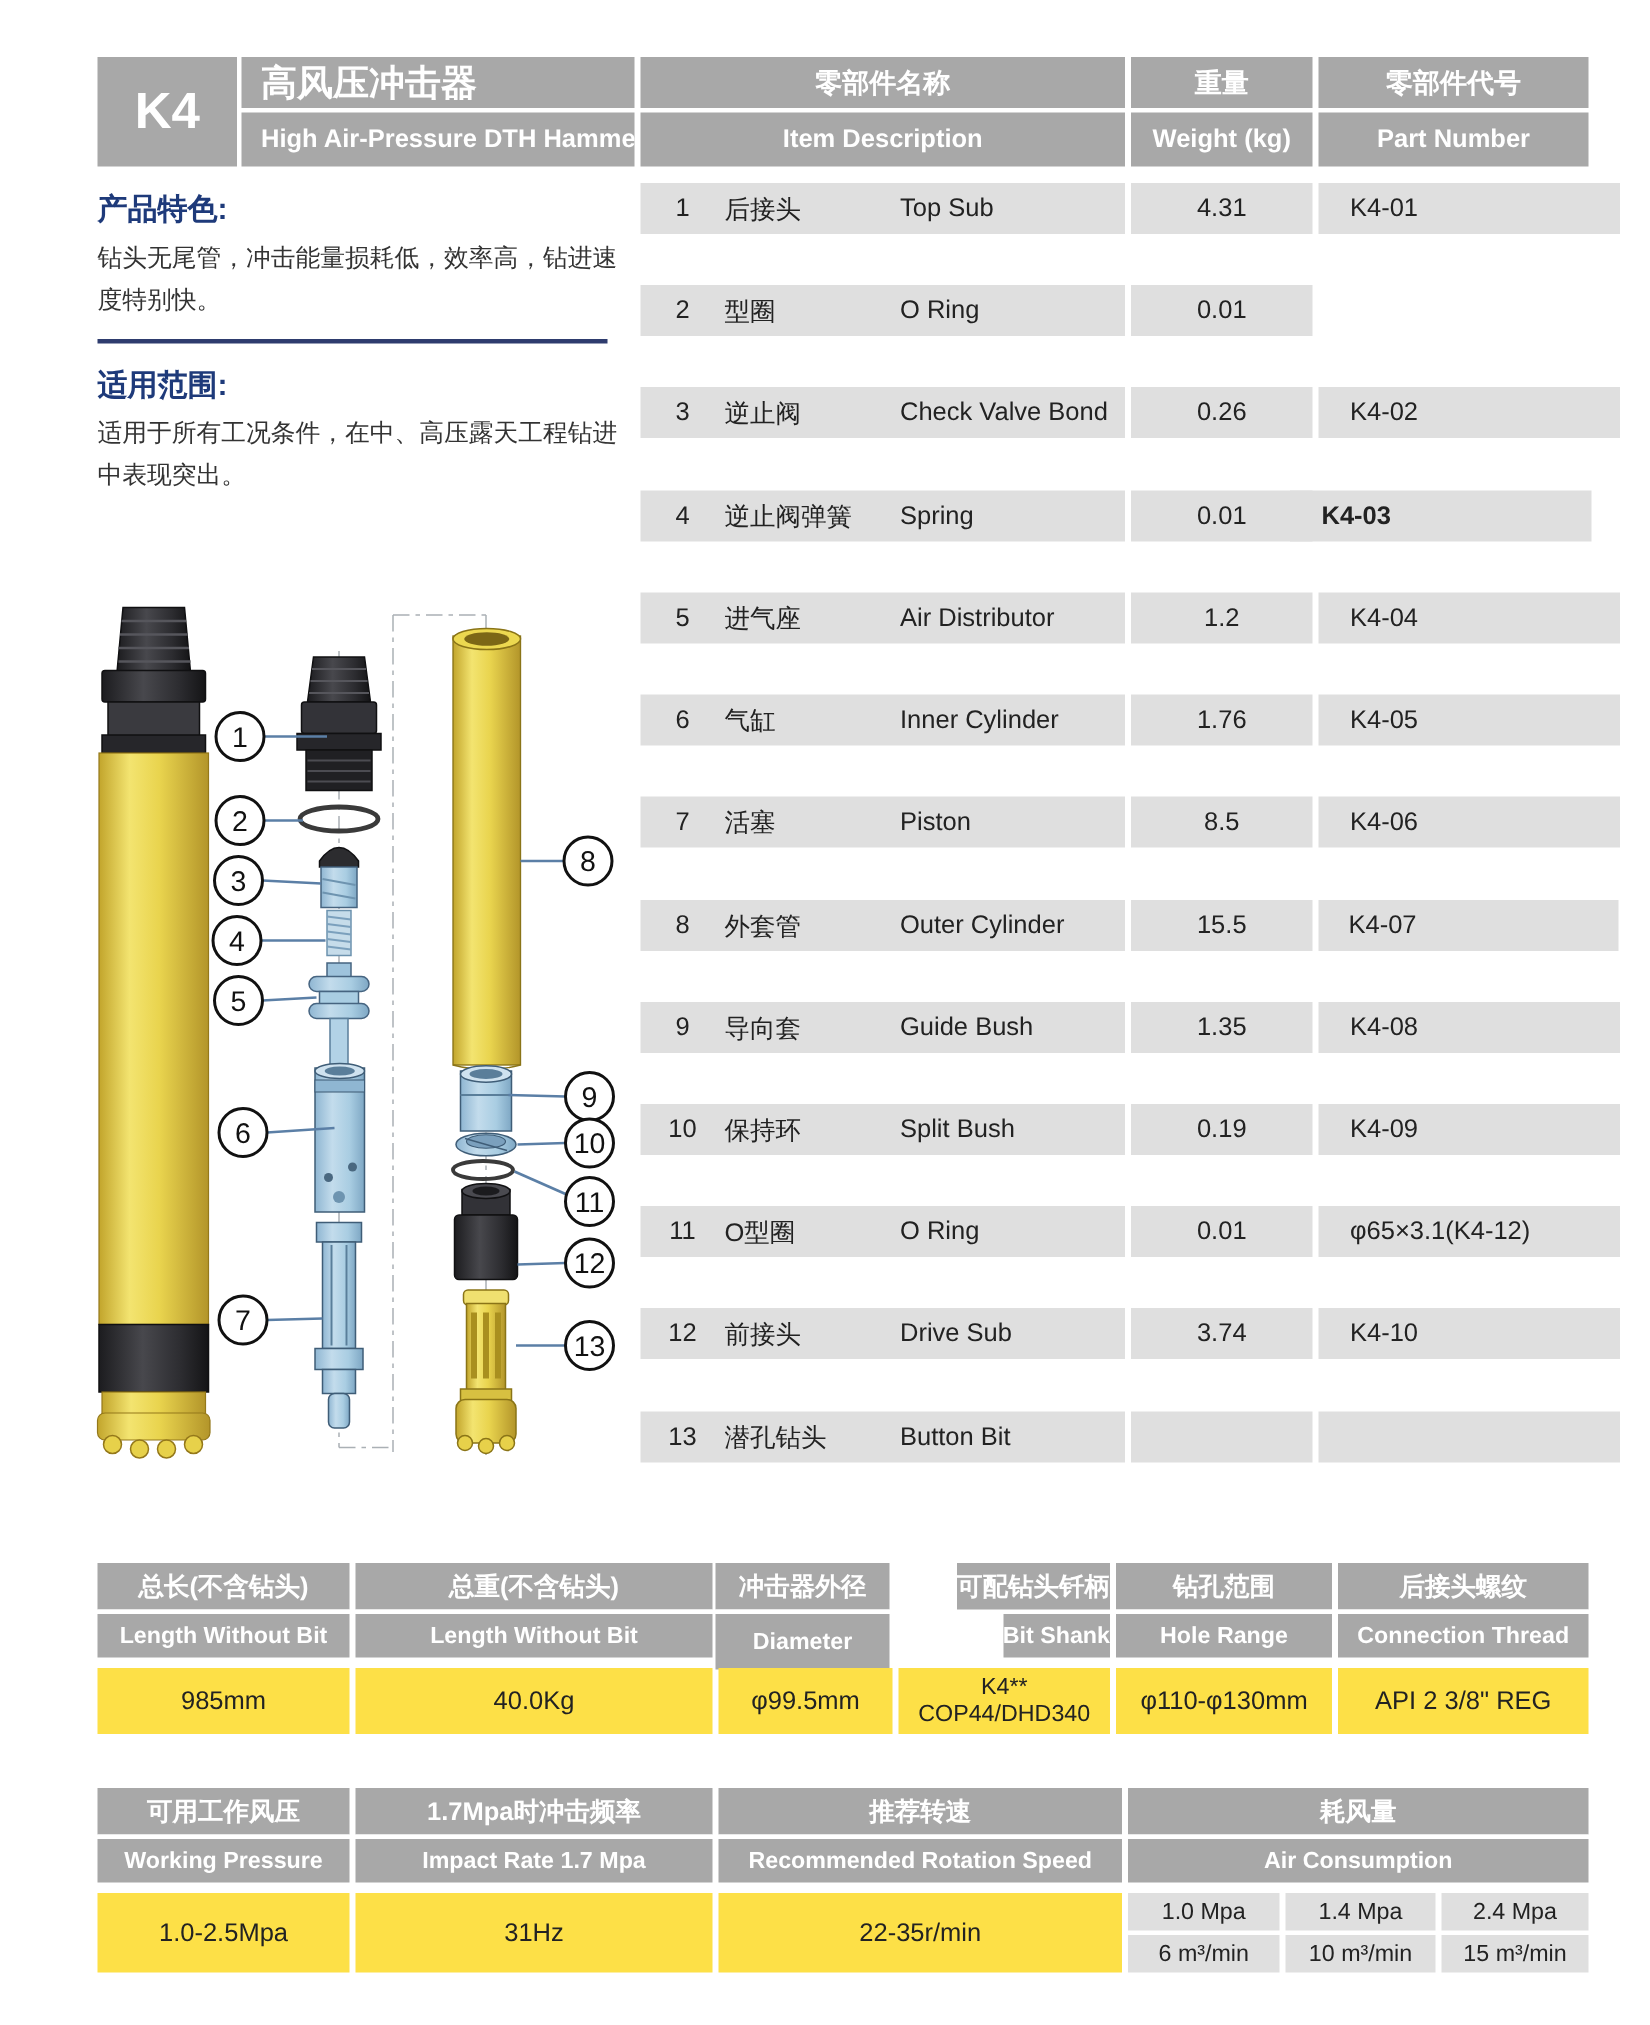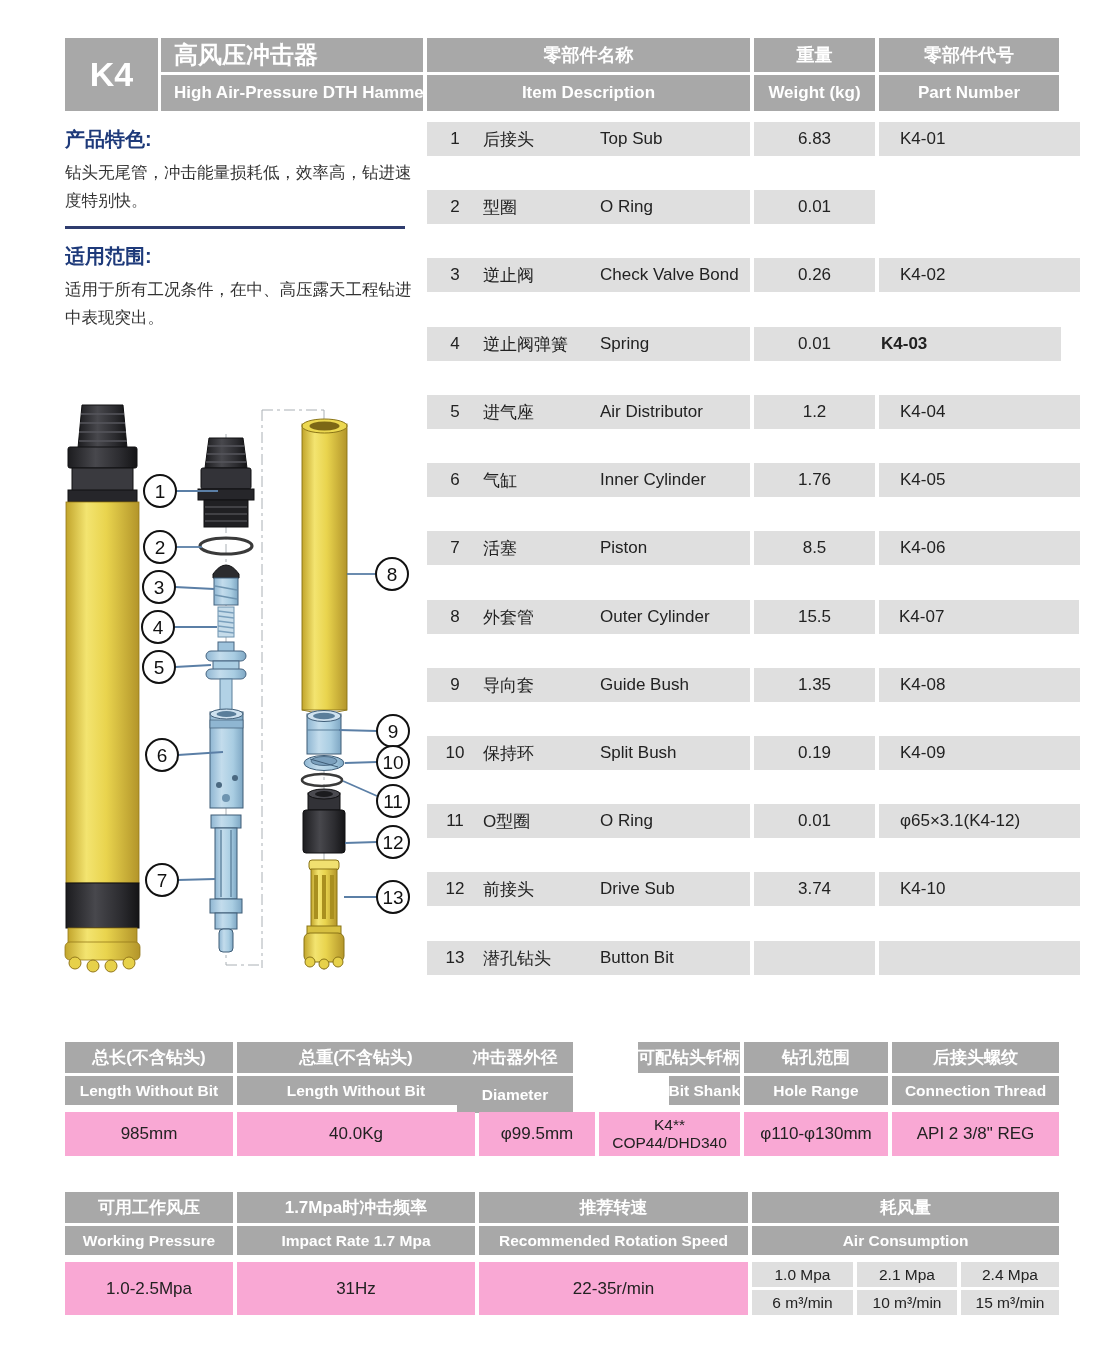--- a/index.html
+++ b/index.html
@@ -21,21 +21,21 @@
   .pcn{position:absolute;left:56px;top:0;height:34px;display:flex;align-items:center;font-size:17px;}
   .pen{position:absolute;left:173px;top:0;height:34px;display:flex;align-items:center;font-size:17px;}
   .wcell{display:flex;align-items:center;justify-content:center;font-size:17px;}
   .pcell{display:flex;align-items:center;padding-left:21px;font-size:17px;}
   
   .sec-title{font-size:20px;font-weight:bold;color:#1e3a7a;}
   .sec-body{font-size:16.5px;line-height:1.7;color:#333;}
   
   .spec-stack .r1{height:31px;font-size:17px;}
   .spec-stack .r2{flex:1;font-size:15.5px;}
-  .val{background:#f9a8d4;color:#222;display:flex;align-items:center;justify-content:center;font-size:17px;white-space:nowrap;}
+  .val{background:#fde047;color:#222;display:flex;align-items:center;justify-content:center;font-size:17px;white-space:nowrap;}
   .val2{flex-direction:column;line-height:1.15;font-size:15.5px;}
   .subval{background:#dfdfdf;color:#222;display:flex;align-items:center;justify-content:center;font-size:15.5px;white-space:nowrap;}
 </style>
 </head>
 <body>
 
 <div class="page">
 
   <div class="abs gh" style="left:65px;top:38px;width:93px;height:73px;font-size:34px;">K4</div>
 
@@ -68,21 +68,21 @@
   <div class="abs" style="left:65px;top:226px;width:340px;height:3px;background:#2e3c6e;"></div>
   <div class="abs sec-title" style="left:65px;top:243px;">适用范围:</div>
   <div class="abs sec-body" style="left:65px;top:275px;width:348px;">适用于所有工况条件，在中、高压露天工程钻进中表现突出。</div>
 
   <div class="prow" style="top:122px;">
     <div class="prow-cell" style="left:427px;width:323px;">
       <span class="pnum">1</span>
       <span class="pcn">后接头</span>
       <span class="pen">Top Sub</span>
     </div>
-    <div class="prow-cell wcell" style="left:754px;width:121px;">6.83</div>
+    <div class="prow-cell wcell" style="left:754px;width:121px;">4.31</div>
     <div class="prow-cell pcell" style="left:879px;width:180px;">K4-01</div>
   </div>
   <div class="prow" style="top:190px;">
     <div class="prow-cell" style="left:427px;width:323px;">
       <span class="pnum">2</span>
       <span class="pcn">型圈</span>
       <span class="pen">O Ring</span>
     </div>
     <div class="prow-cell wcell" style="left:754px;width:121px;">0.01</div>
   </div>
@@ -416,21 +416,21 @@
   <div class="abs stack spec-stack" style="left:65px;top:1042px;width:168px;height:63px;">
     <div class="gh r1">总长(不含钻头)</div>
       <div class="gap"></div>
     <div class="gh r2">Length Without Bit</div>
   </div>
   <div class="abs stack spec-stack" style="left:237px;top:1042px;width:238px;height:63px;">
     <div class="gh r1">总重(不含钻头)</div>
       <div class="gap"></div>
     <div class="gh r2">Length Without Bit</div>
   </div>
-  <div class="abs stack spec-stack" style="left:457px;top:1042px;width:116px;height:71px;">
+  <div class="abs stack spec-stack" style="left:477px;top:1042px;width:116px;height:71px;">
     <div class="gh r1">冲击器外径</div>
       <div class="gap"></div>
     <div class="gh r2">Diameter</div>
   </div>
   <div class="abs stack spec-stack" style="left:599px;top:1042px;width:141px;height:63px;align-items:flex-end;">
     <div class="gh r1">可配钻头钎柄</div>
       <div class="gap"></div>
     <div class="gh r2">Bit Shank</div>
   </div>
   <div class="abs stack spec-stack" style="left:744px;top:1042px;width:144px;height:63px;">
@@ -473,19 +473,19 @@
     <div class="gh r1">耗风量</div>
       <div class="gap"></div>
     <div class="gh r2">Air Consumption</div>
   </div>
 
   <div class="abs val" style="left:65px;top:1262px;width:168px;height:53px;">1.0-2.5Mpa</div>
   <div class="abs val" style="left:237px;top:1262px;width:238px;height:53px;">31Hz</div>
   <div class="abs val" style="left:479px;top:1262px;width:269px;height:53px;">22-35r/min</div>
 
   <div class="abs subval" style="left:752px;top:1262px;width:101px;height:25px;">1.0 Mpa</div>
-  <div class="abs subval" style="left:857px;top:1262px;width:100px;height:25px;">2.1 Mpa</div>
+  <div class="abs subval" style="left:857px;top:1262px;width:100px;height:25px;">1.4 Mpa</div>
   <div class="abs subval" style="left:961px;top:1262px;width:98px;height:25px;">2.4 Mpa</div>
   <div class="abs subval" style="left:752px;top:1290px;width:101px;height:25px;">6 m³/min</div>
   <div class="abs subval" style="left:857px;top:1290px;width:100px;height:25px;">10 m³/min</div>
   <div class="abs subval" style="left:961px;top:1290px;width:98px;height:25px;">15 m³/min</div>
 
 </div>
 
 </body></html>

